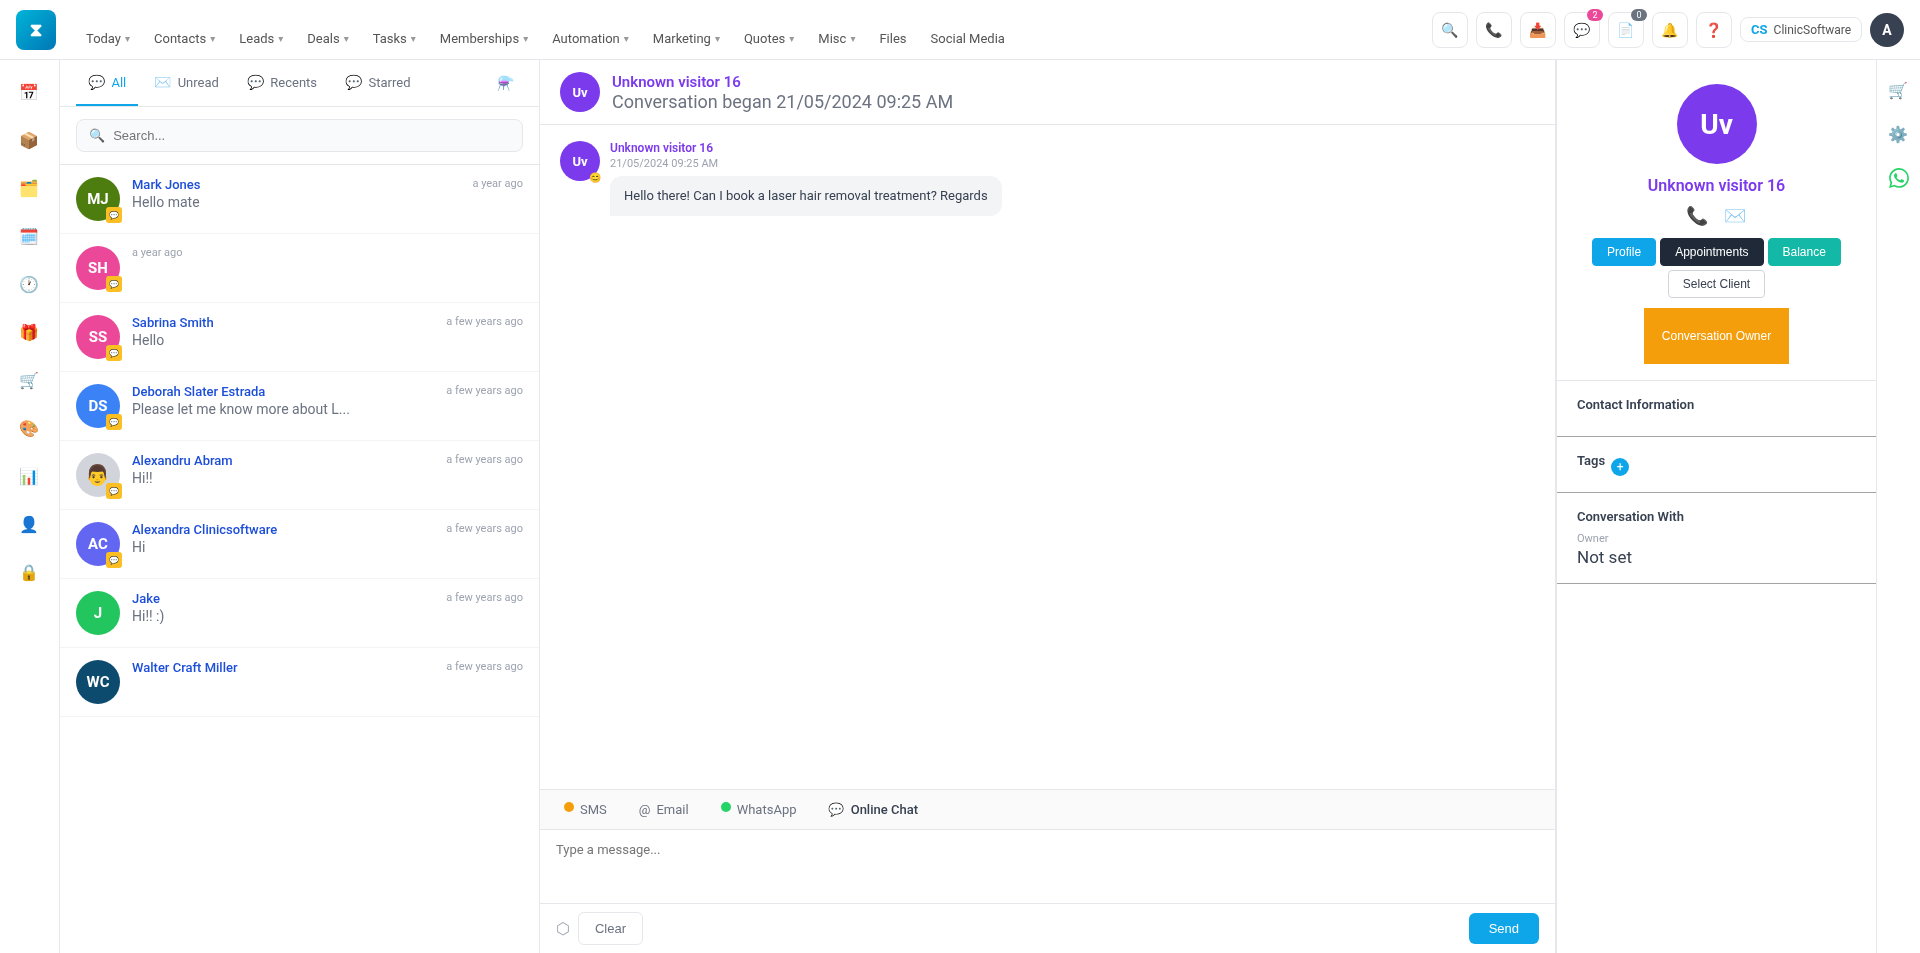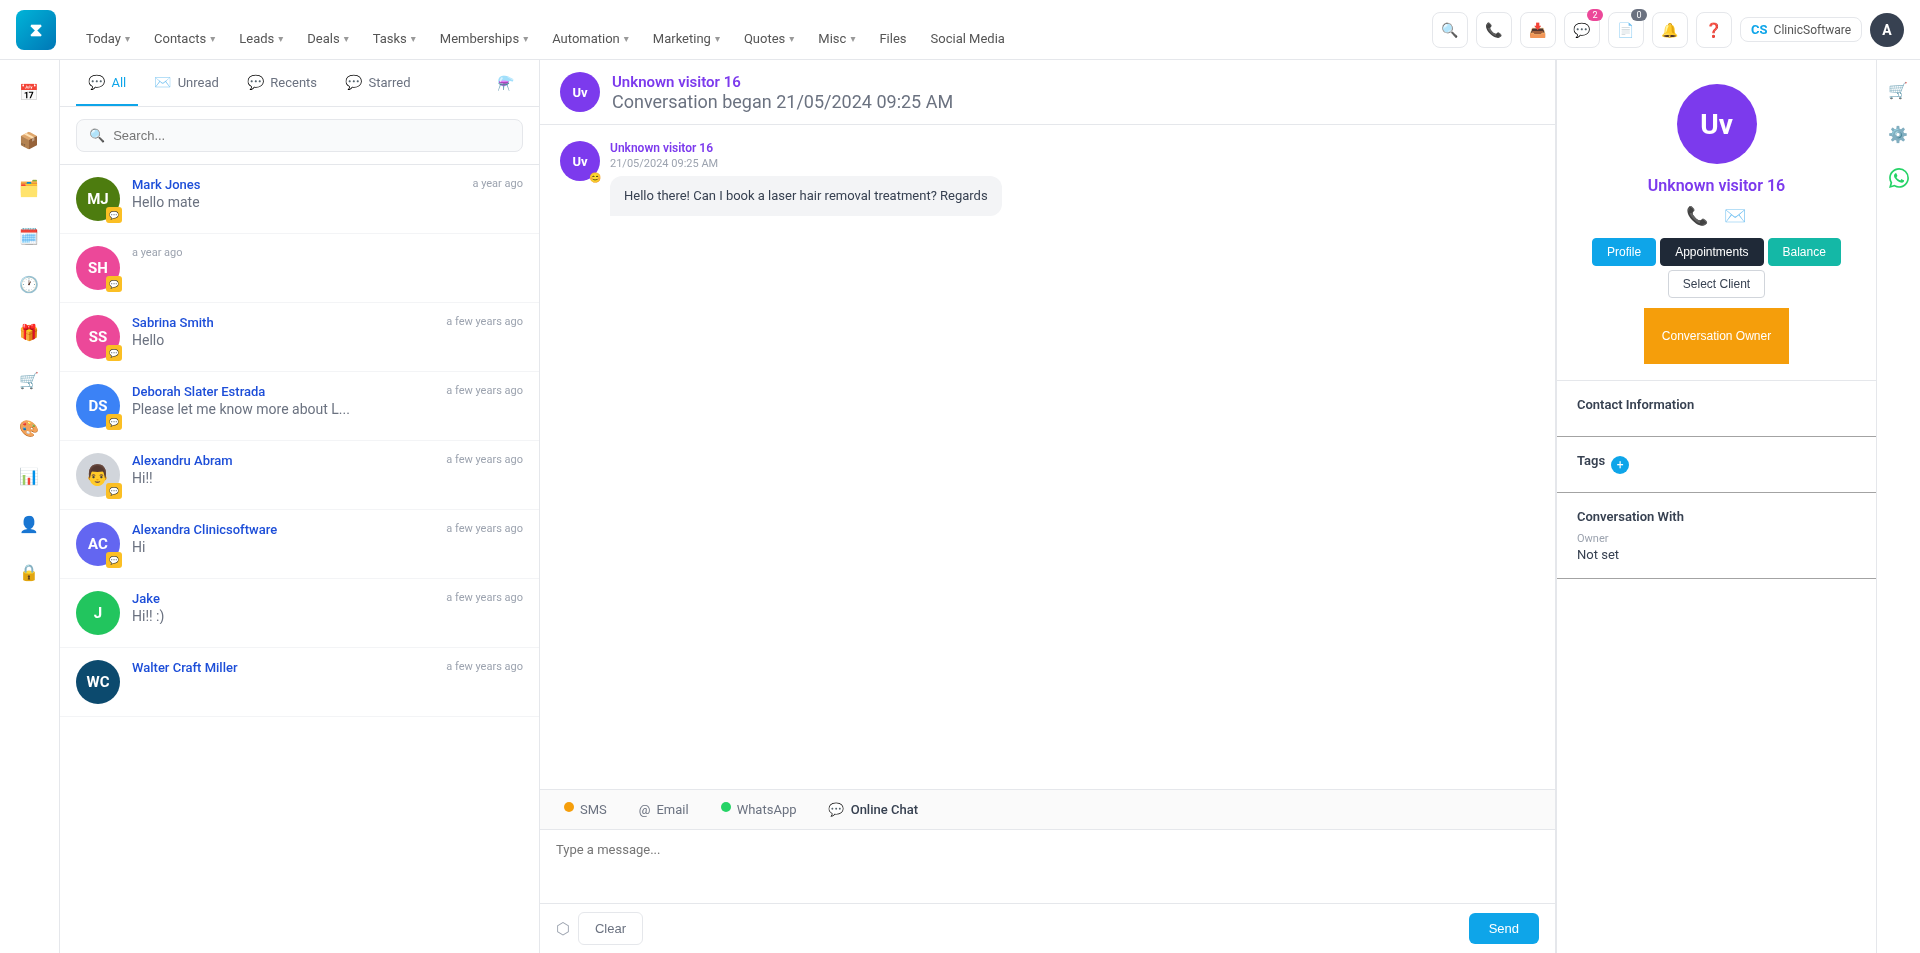--- a/index.html
+++ b/index.html
@@ -421,34 +421,34 @@
       padding: 16px 20px;
       border-bottom: 1px solid #a3a3a3;
     }
     .right-section-title {
       font-size: 13px;
       font-weight: 600;
       color: #374151;
       margin-bottom: 8px;
     }
     .tags-add {
-      display: flex; align-items: center; gap: 6px;
+      display: flex; align-items: flex-end; gap: 6px;
     }
     .tags-plus {
       width: 18px; height: 18px;
       background: #0ea5e9;
       border-radius: 50%;
       display: flex; align-items: center; justify-content: center;
       color: white; font-size: 12px; cursor: pointer;
     }
     .owner-label {
       font-size: 11px; color: #9ca3af; margin-bottom: 2px;
     }
     .owner-value {
-      font-size: 13px; color: #374151;
+      font-size: 17px; color: #374151;
     }
 
     
     .far-right {
       width: 44px;
       background: #fff;
       border-left: 1px solid #e5e7eb;
       display: flex;
       flex-direction: column;
       align-items: center;

